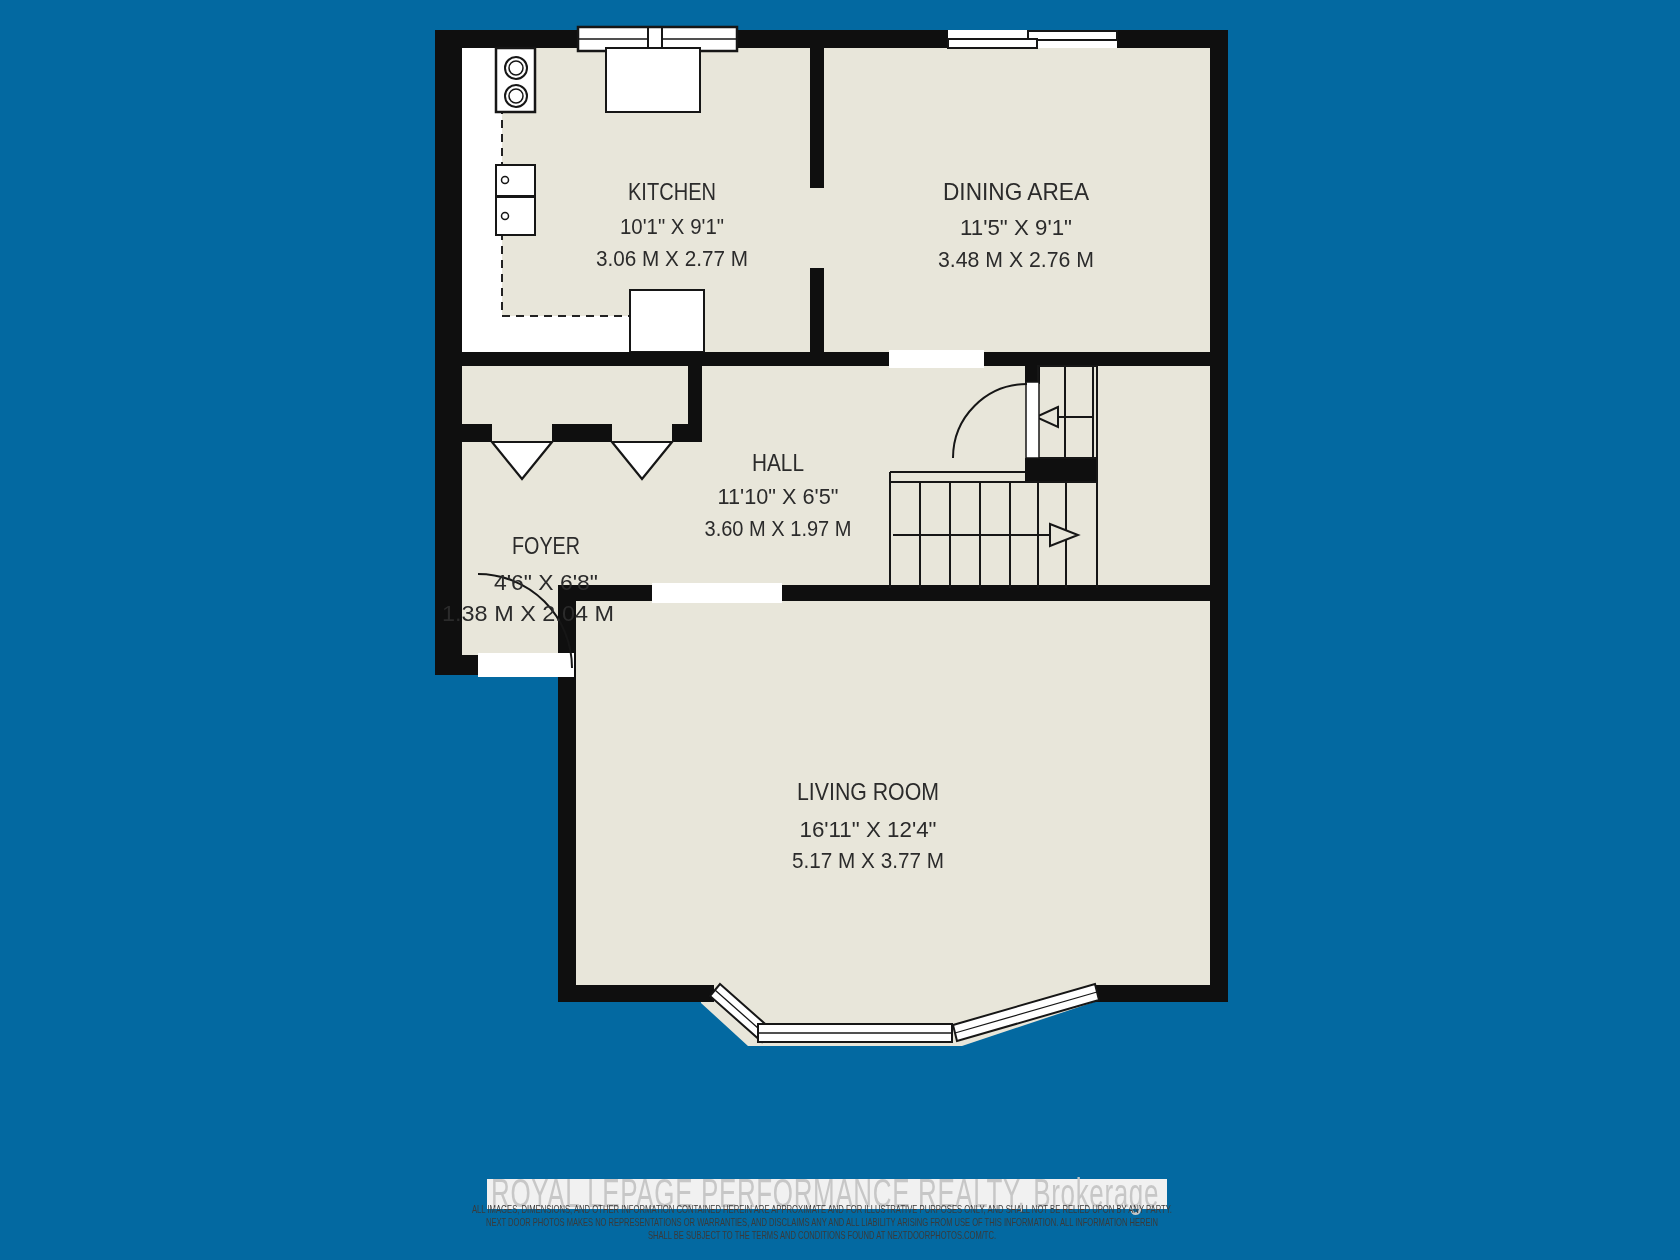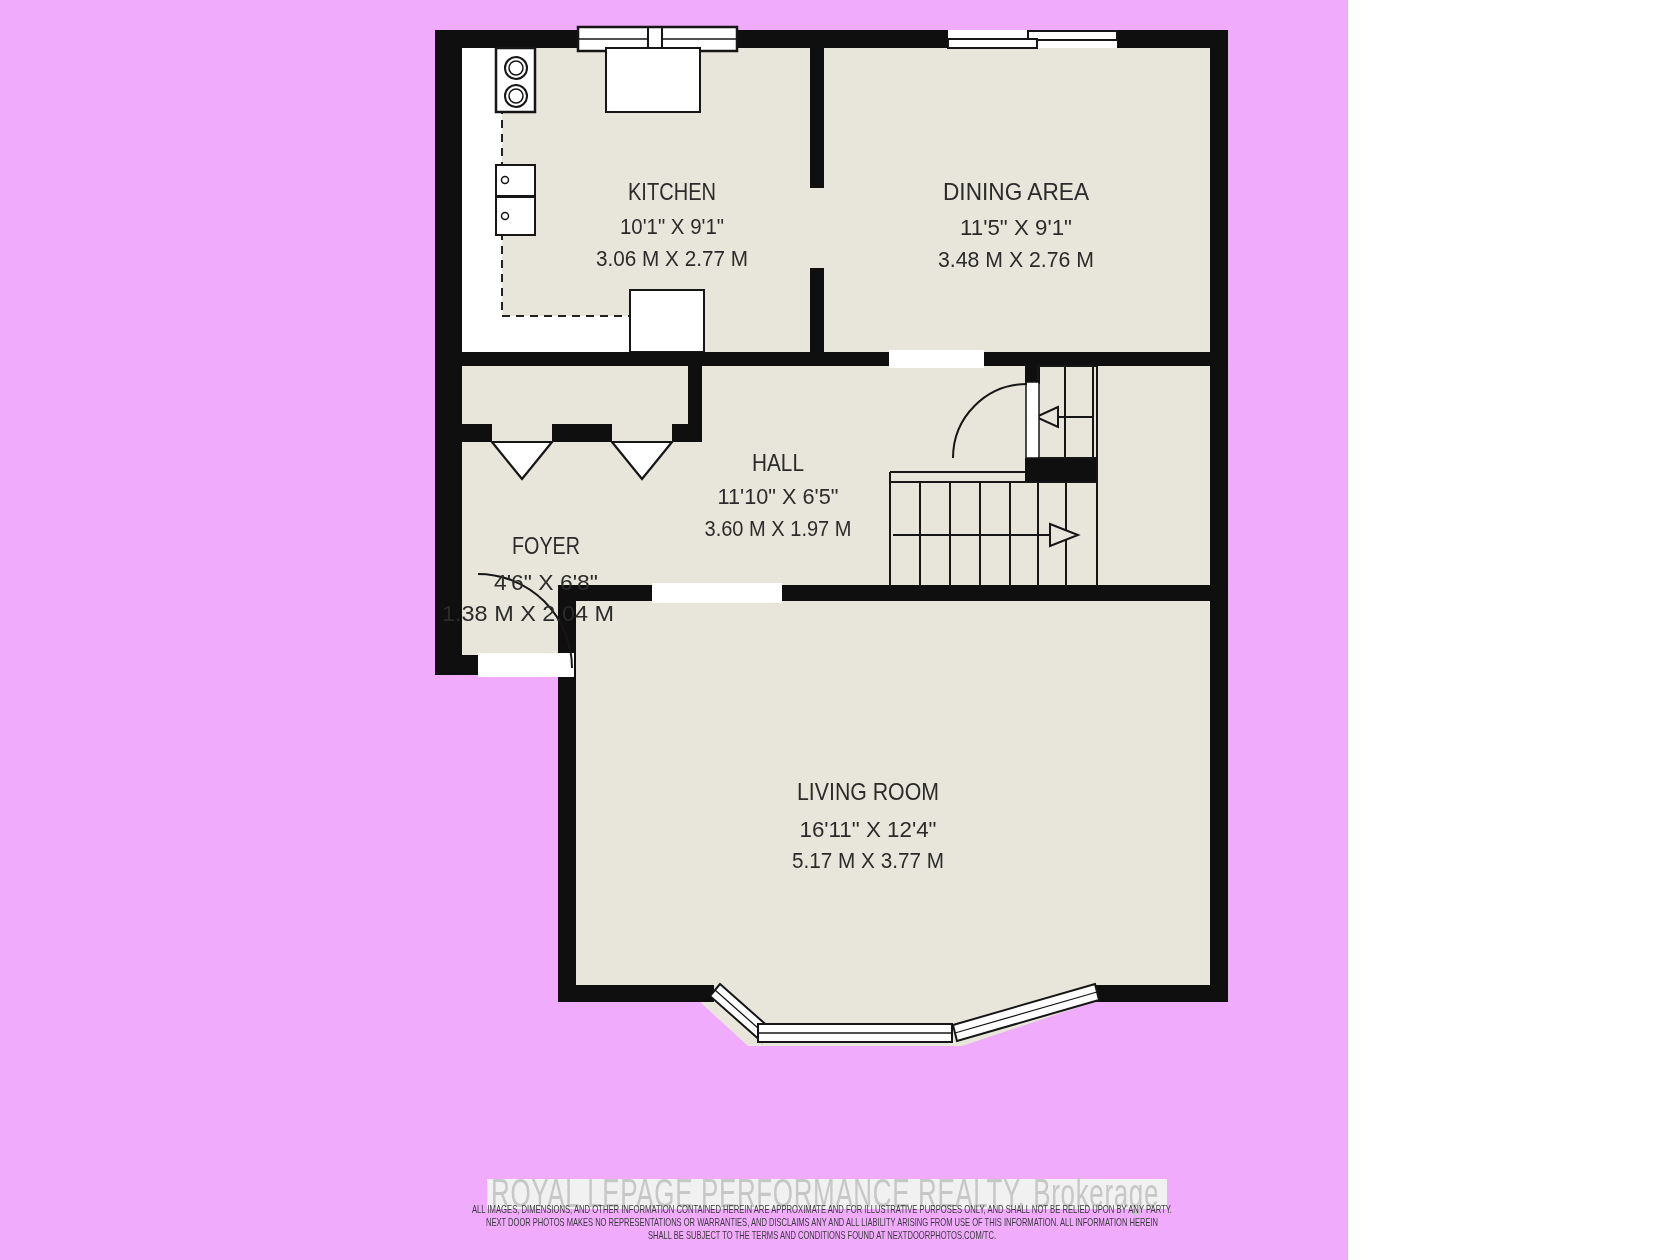--- a/index.html
+++ b/index.html
@@ -3,23 +3,23 @@
 <meta charset="utf-8">
 <style>
   html, body {
     margin: 0;
     padding: 0;
     background: #ffffff;
     font-family: "Liberation Sans", sans-serif;
   }
   #stage {
     position: relative;
-    width: 1348px;
+    width: 1680px;
     height: 1260px;
-    background: #f0abfc;
+    background: #0369a1;
     overflow: hidden;
     text-align: center;
   }
   svg text {
     font-family: "Liberation Sans", sans-serif;
     fill: #2b2b2b;
   }
   .room-name { font-size: 24px; }
   .room-dim  { font-size: 22px; }
   .watermark { font-size: 40px; fill: #c7c7c7; letter-spacing: 1px; }

